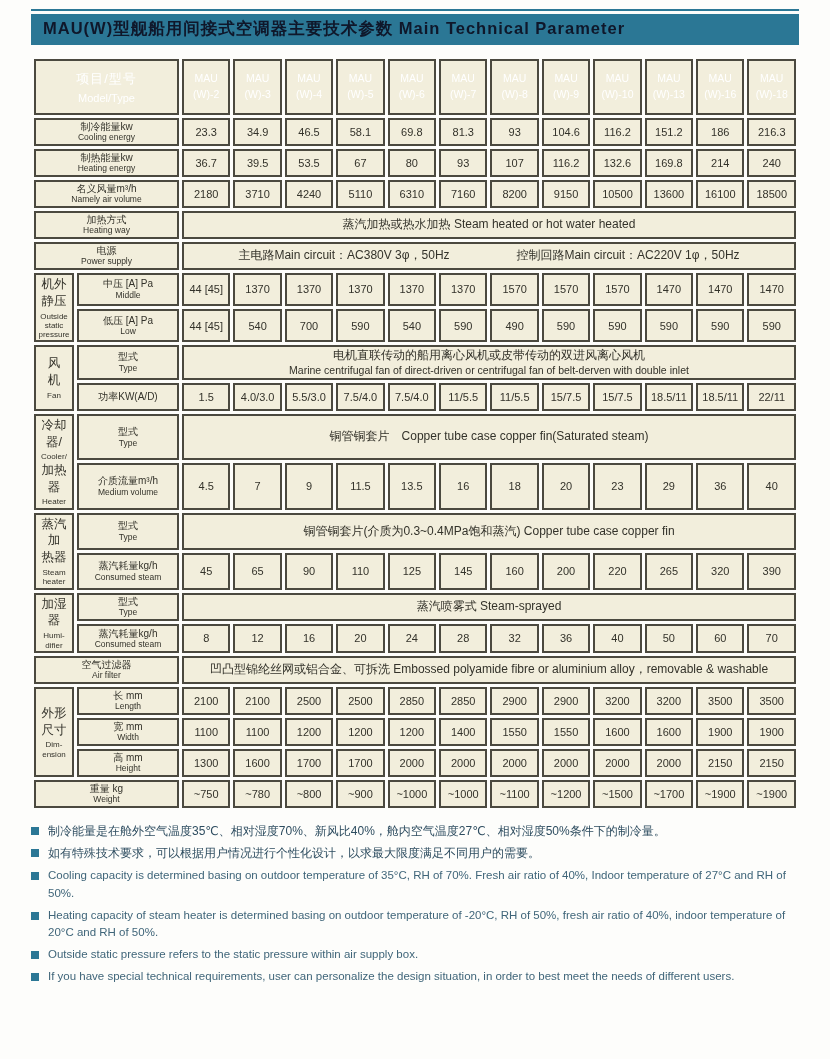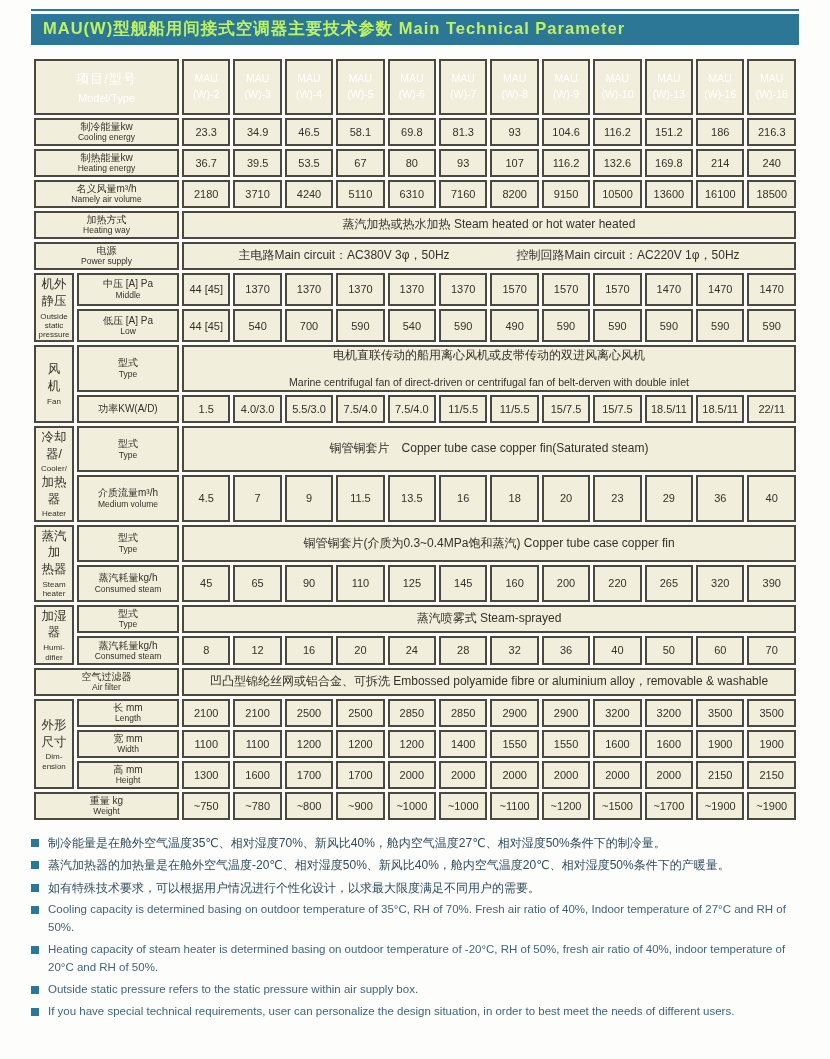--- a/index.html
+++ b/index.html
@@ -5,21 +5,21 @@
   :root { --teal:#2b7795; --cream:#f2eedc; --border:#4b493f; --ink:#33322a; }
   * { box-sizing:border-box; }
   html,body { margin:0; padding:0; }
   body {
     width:830px; height:1059px; background:#fdfdfb; overflow:hidden;
     font-family:"Liberation Sans","DejaVu Sans",sans-serif; color:var(--ink);
   }
   .page { padding:9px 31px 0 31px; }
   .top-rule { height:2px; background:var(--teal); margin-bottom:3px; }
   .title-bar {
-    background:var(--teal); color:#bef264; font-weight:bold; font-size:16.5px;
+    background:var(--teal); color:#0f172a; font-weight:bold; font-size:16.5px;
     letter-spacing:1px; padding:5px 12px 6px 12px; line-height:1.2;
   }
   table.spec {
     width:100%; table-layout:fixed; border-collapse:separate; border-spacing:3px;
     margin-top:11px;
   }
   table.spec td, table.spec th {
     border:2px solid var(--border); background:var(--cream); text-align:center;
     vertical-align:middle; padding:1px 1px; overflow:hidden;
   }
@@ -29,21 +29,21 @@
   th.corner .cen { font-size:11px; margin-top:4px; }
   td.model-head { font-size:10.5px; white-space:pre-line; line-height:1.5; }
   td.val { font-size:11px; height:28px; }
   td.lab { height:28px; }
   td.lab .lzh { font-size:10px; line-height:1.15; }
   td.lab .len { font-size:8.5px; line-height:1.1; margin-top:1px; }
   td.group { padding:2px 0; }
   td.group .gzh { font-size:12.5px; white-space:pre-line; line-height:1.35; }
   td.group .gen { font-size:8px; white-space:pre-line; line-height:1.15; margin-top:2px; }
   td.span-cell { font-size:12px; }
-  td.span-cell .s2 { font-size:10.5px; line-height:1.2; margin-top:13px; }
+  td.span-cell .s2 { font-size:10.5px; line-height:1.2; margin-top:1px; }
   td.span-cell .s1 { font-size:12px; line-height:1.25; }
   td.power-cell { font-size:12px; }
   .power-wrap { display:flex; justify-content:space-around; align-items:center; padding:0 20px; }
   .notes { margin-top:11px; list-style:none; padding:0; }
   .notes li {
     position:relative; padding-left:17px; margin:0 0 4px 0;
     font-size:12px; line-height:1.55; color:#2e4d60;
   }
   .notes li.en { color:#3f6579; font-size:11.5px; }
   .notes li .sq {
@@ -451,21 +451,21 @@
           <td class="val">~1500</td>
           <td class="val">~1700</td>
           <td class="val">~1900</td>
           <td class="val">~1900</td>
         </tr>
   </tbody>
     </table>
 
   <ul class="notes">
     <li><span class="sq"></span><span>制冷能量是在舱外空气温度35℃、相对湿度70%、新风比40%，舱内空气温度27℃、相对湿度50%条件下的制冷量。</span></li>
-    <li><span class="sq"></span><span>蒸汽加热器的加热量是在舱外空气温度-20℃、相对湿度50%、新风比40%，舱内空气温度20℃、相对湿度50%条件下的产暖量。</span></li>
+    <li><span class="sq"></span></li>
     <li><span class="sq"></span><span>如有特殊技术要求，可以根据用户情况进行个性化设计，以求最大限度满足不同用户的需要。</span></li>
     <li class="en"><span class="sq"></span><span>Cooling capacity is determined basing on outdoor temperature of 35°C, RH of 70%. Fresh air ratio of 40%, Indoor temperature of 27°C and RH of 50%.</span></li>
     <li class="en"><span class="sq"></span><span>Heating capacity of steam heater is determined basing on outdoor temperature of -20°C, RH of 50%, fresh air ratio of 40%, indoor temperature of 20°C and RH of 50%.</span></li>
     <li class="en"><span class="sq"></span><span>Outside static pressure refers to the static pressure within air supply box.</span></li>
     <li class="en"><span class="sq"></span><span>If you have special technical requirements, user can personalize the design situation, in order to best meet the needs of different users.</span></li>
   </ul>
 
 </div>
 
 </body></html>

